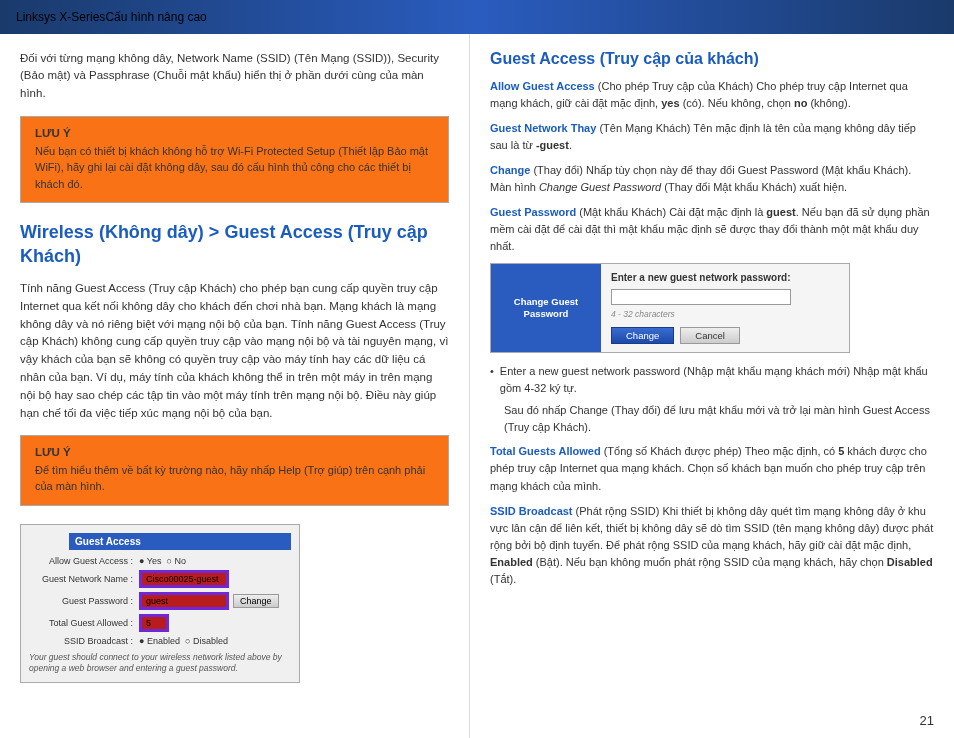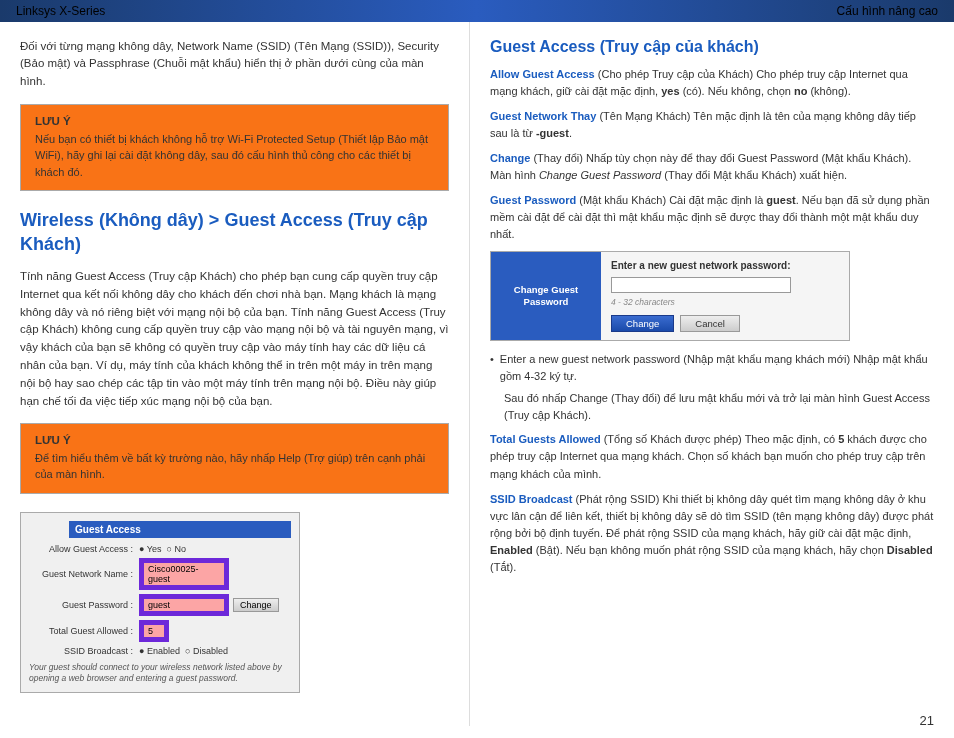--- a/index.html
+++ b/index.html
@@ -9,25 +9,24 @@
       font-family: Arial, sans-serif;
       font-size: 12px;
       background: #fff;
       overflow: hidden;
       position: relative;
     }
 
     
     .header {
       display: flex;
-      justify-content: space-between;
       align-items: center;
       background: linear-gradient(to right, #1a3a6b, #2a5cbf, #1a3a6b);
       padding: 6px 16px;
-      height: 22px;
+      height: 34px;
     }
 
     
     .main-content {
       display: flex;
       height: calc(738px - 34px);
     }
 
     
     .left-col {
@@ -145,22 +144,22 @@
       color: #333;
       text-align: right;
       padding-right: 6px;
       font-size: 9px;
     }
     .screenshot-value {
       font-size: 9px;
       color: #333;
     }
     .screenshot-input {
-      border: 5px solid #6d28d9;
-      background: #fca5a5;
+      border: 3px solid #6d28d9;
+      background: #b91c1c;
       padding: 1px 4px;
       font-size: 9px;
       width: 90px;
     }
     .screenshot-btn {
       background: linear-gradient(to bottom, #eee, #ccc);
       border: 1px solid #999;
       padding: 1px 6px;
       font-size: 9px;
       margin-left: 4px;

